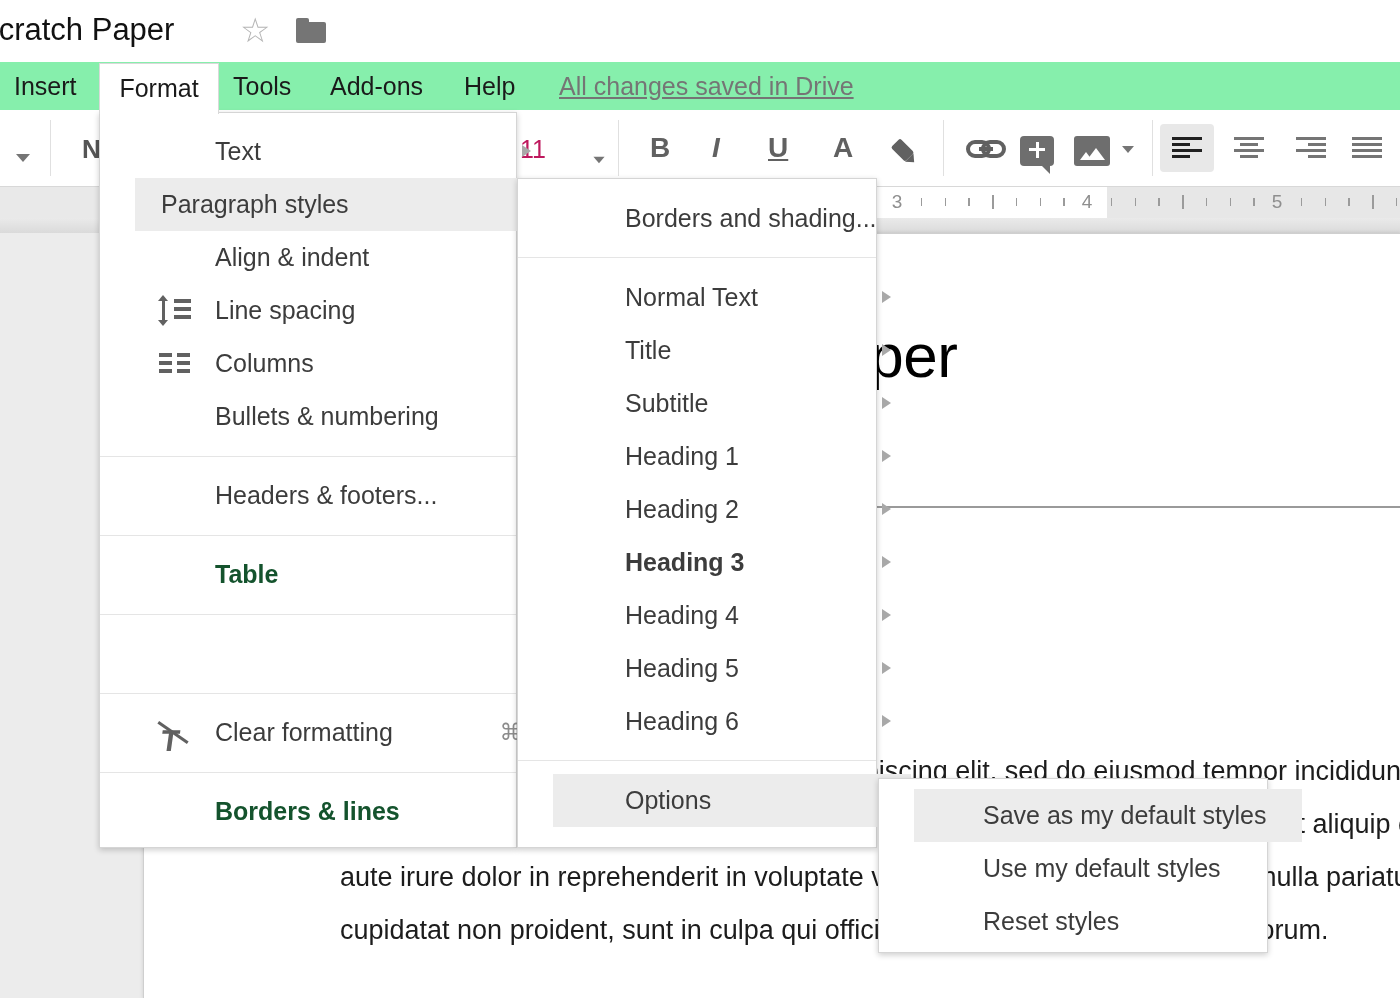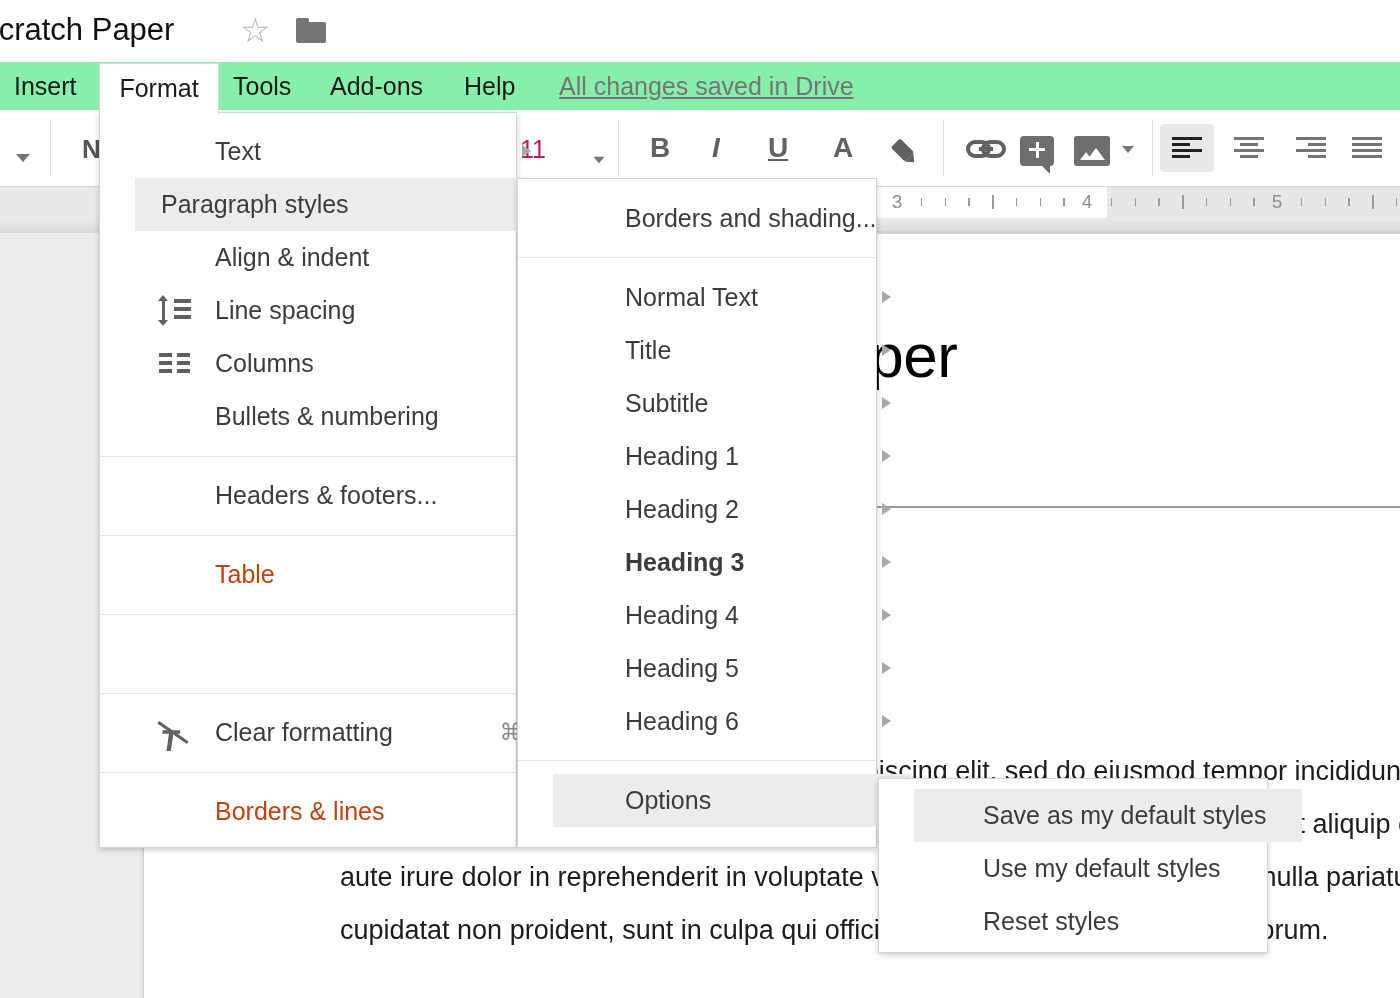--- a/index.html
+++ b/index.html
@@ -79,21 +79,21 @@
   
   .panel{background:#fff;border:1px solid #d5d5d5;box-shadow:0 2px 6px rgba(0,0,0,0.2);box-sizing:border-box;}
   .format-menu{left:99px;top:112px;width:418px;height:736px;z-index:20;}
   .para-menu{left:517px;top:178px;width:360px;height:670px;z-index:21;}
   .options-menu{left:878px;top:778px;width:390px;height:175px;z-index:22;}
   .mi{left:0;width:100%;height:53px;line-height:53px;font-size:25px;color:#3c3c3c;white-space:nowrap;cursor:default;margin-left:35px;}
   .format-menu .mi{padding-left:80px;box-sizing:border-box;}
   .para-menu .mi{padding-left:72px;box-sizing:border-box;}
   .options-menu .mi{padding-left:69px;box-sizing:border-box;}
   .mi.hl{background:#ececec;}
-  .mi.dis{color:#c2410c;}
+  .mi.dis{color:#14532d;font-weight:bold;}
   .divider{left:0;width:100%;height:1px;background:#e5e5e5;}
   .arr{position:absolute;right:20px;top:20px;width:0;height:0;
     border-top:6.5px solid transparent;border-bottom:6.5px solid transparent;border-left:9px solid #a8a8a8;}
   .arr.dark{border-left-color:#3d3d3d;}
   .arr.dis{border-left-color:#d2d2d2;}
   .shortcut{position:absolute;right:22px;top:0;font-size:23px;color:#8c8c8c;}
   .mic{position:absolute;left:22px;top:14px;width:36px;height:26px;}
   
   .ls-line{position:absolute;left:5px;top:2px;width:2.5px;height:21px;background:#616161;}
   .ls-line::before{content:"";position:absolute;left:-4px;top:-5px;border-left:5.5px solid transparent;border-right:5.5px solid transparent;border-bottom:6px solid #616161;}

